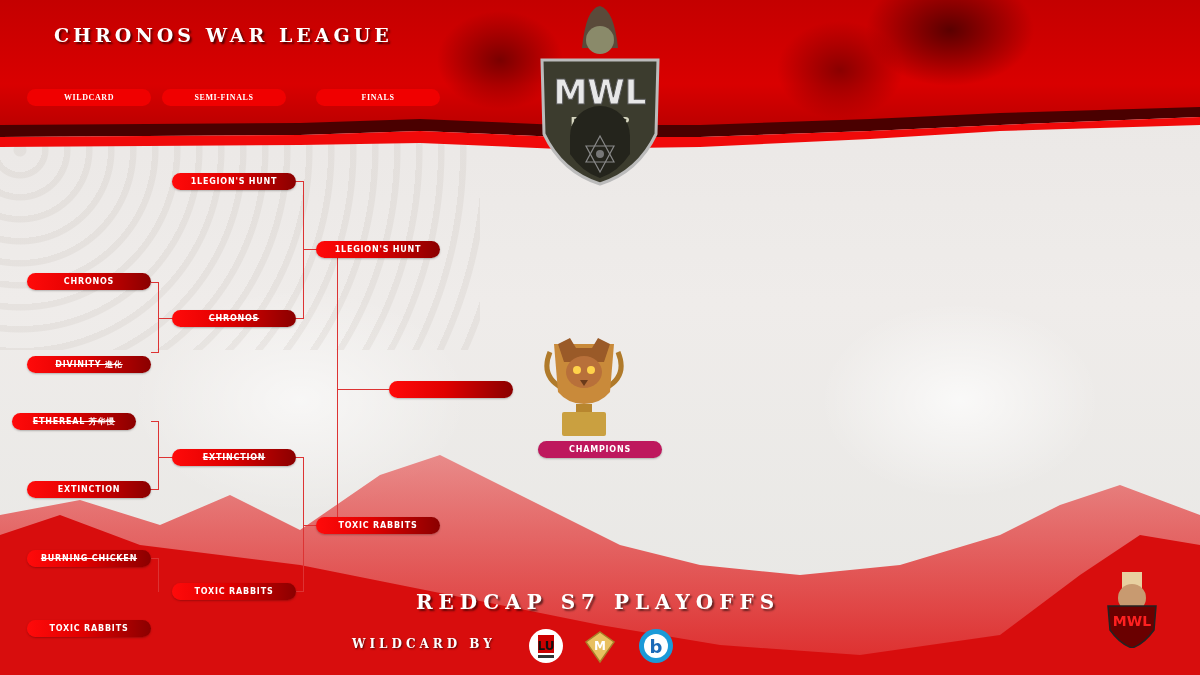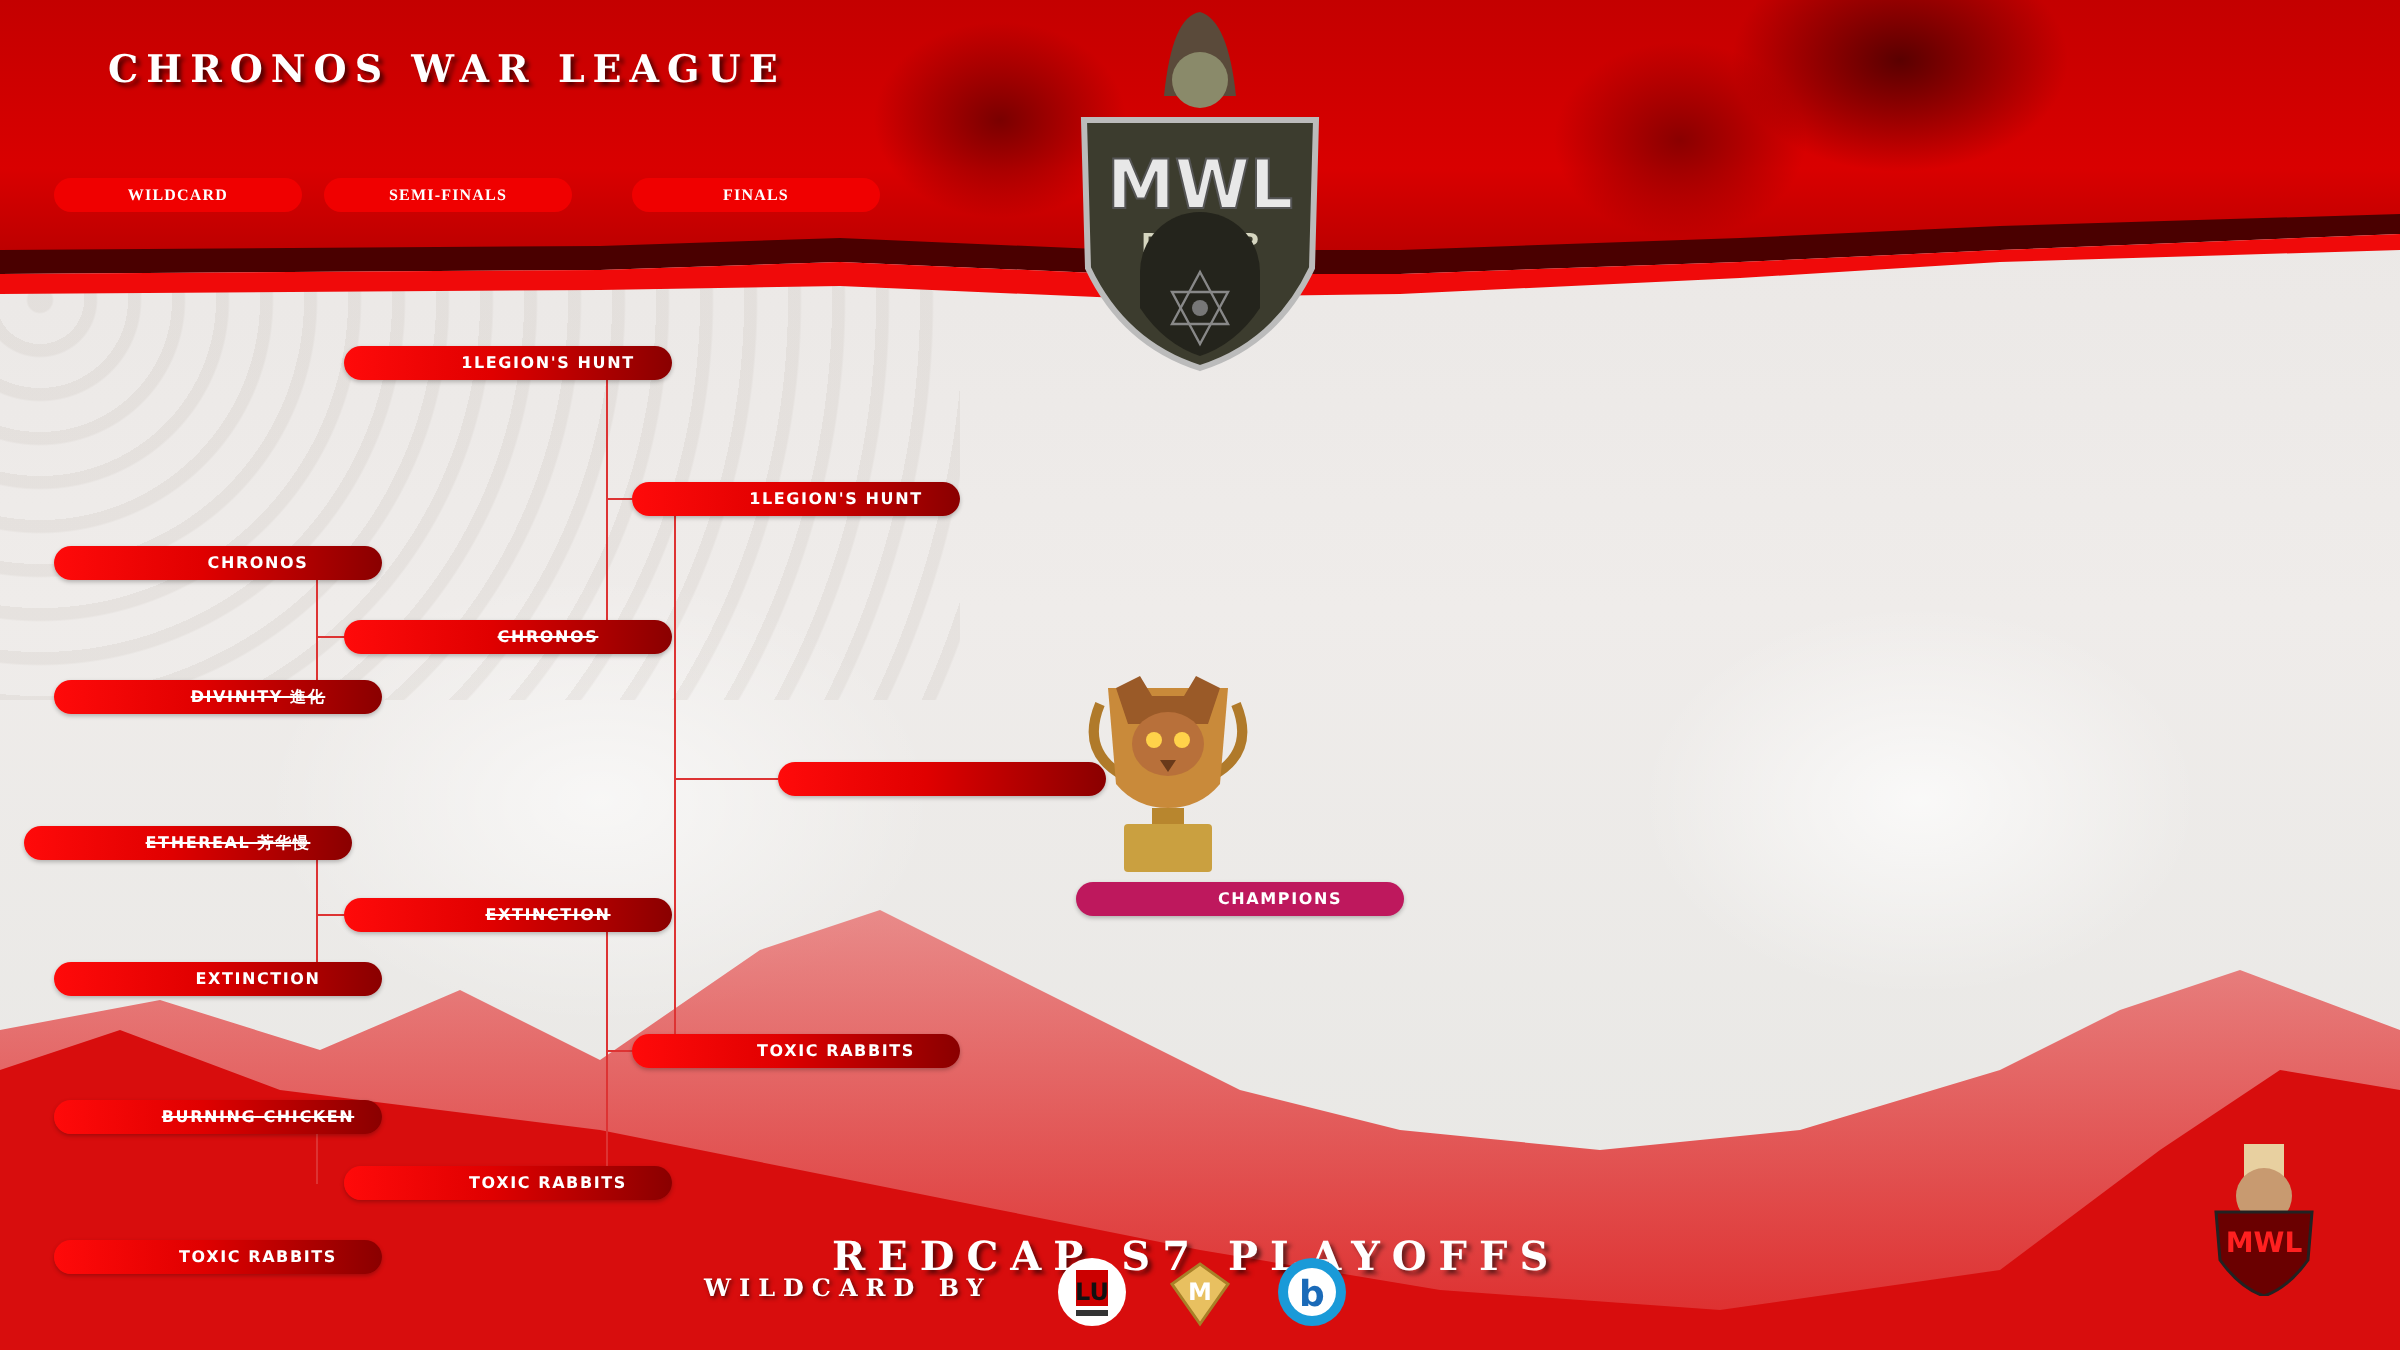--- a/index.html
+++ b/index.html
@@ -39,27 +39,27 @@
     background:#f00000; color:#fff; font-size:8px; font-weight:bold; letter-spacing:.6px;
     display:flex; align-items:center; justify-content:center;font-family:Liberation Serif, serif; }
 
   .logo-main { position:absolute; left:538px; top:4px; width:124px; height:182px; }
   .logo-corner { position:absolute; left:1104px; top:570px; width:56px; height:78px; }
 
   .pill { position:absolute; width:124px; height:17px; border-radius:9px;
     background:linear-gradient(90deg,#ff0a0a 0%,#e00000 45%,#8a0000 100%);
     color:#fff; font-size:8px; font-weight:bold; letter-spacing:.8px;
     display:flex; align-items:center; justify-content:center;
-    box-shadow:0 1px 2px rgba(0,0,0,.25); white-space:nowrap;padding-left:40px; }
+    box-shadow:0 1px 2px rgba(0,0,0,.25); white-space:nowrap; }
   .pill.elim { text-decoration:line-through; }
   .pill.champ { background:#be185d; }
   .line { position:absolute; background:#d33; }
 
   .trophy { position:absolute; left:540px; top:336px; width:88px; height:102px; }
-  .subtitle { position:absolute; left:416px; top:616px; color:#fff; font-family:"DejaVu Serif", serif;
+  .subtitle { position:absolute; left:416px; top:590px; color:#fff; font-family:"DejaVu Serif", serif;
     font-weight:bold; font-size:20px; letter-spacing:6px; text-shadow:2px 2px 2px rgba(0,0,0,.55); }
   .sponsored { position:absolute; left:352px; top:637px; color:#fff; font-family:"DejaVu Serif", serif;
     font-weight:bold; font-size:12px; letter-spacing:4px; text-shadow:1px 1px 2px rgba(0,0,0,.6); }
   .sponsor { position:absolute; top:628px; width:36px; height:36px; }
 </style>
 </head>
 <body>
 
 <div class="bg"></div>
 <div class="crowd"></div>
@@ -106,21 +106,21 @@
 
 <div class="line" style="left:296px;top:457px;width:8px;height:1px"></div>
 <div class="line" style="left:296px;top:591px;width:8px;height:1px"></div>
 <div class="line" style="left:303px;top:457px;width:1px;height:135px"></div>
 <div class="line" style="left:303px;top:525px;width:14px;height:1px"></div>
 
 <div class="line" style="left:337px;top:258px;width:1px;height:259px"></div>
 <div class="line" style="left:337px;top:389px;width:52px;height:1px"></div>
 
 <div class="pill" style="left:27px;top:273px">CHRONOS</div>
-<div class="pill elim" style="left:27px;top:340px">DIVINITY 進化</div>
+<div class="pill elim" style="left:27px;top:356px">DIVINITY 進化</div>
 <div class="pill elim" style="left:12px;top:413px">ETHEREAL 芳华慢</div>
 <div class="pill" style="left:27px;top:481px">EXTINCTION</div>
 <div class="pill elim" style="left:27px;top:550px">BURNING CHICKEN</div>
 <div class="pill" style="left:27px;top:620px">TOXIC RABBITS</div>
 
 <div class="pill" style="left:172px;top:173px">1LEGION'S HUNT</div>
 <div class="pill elim" style="left:172px;top:310px">CHRONOS</div>
 <div class="pill elim" style="left:172px;top:449px">EXTINCTION</div>
 <div class="pill" style="left:172px;top:583px">TOXIC RABBITS</div>
 

